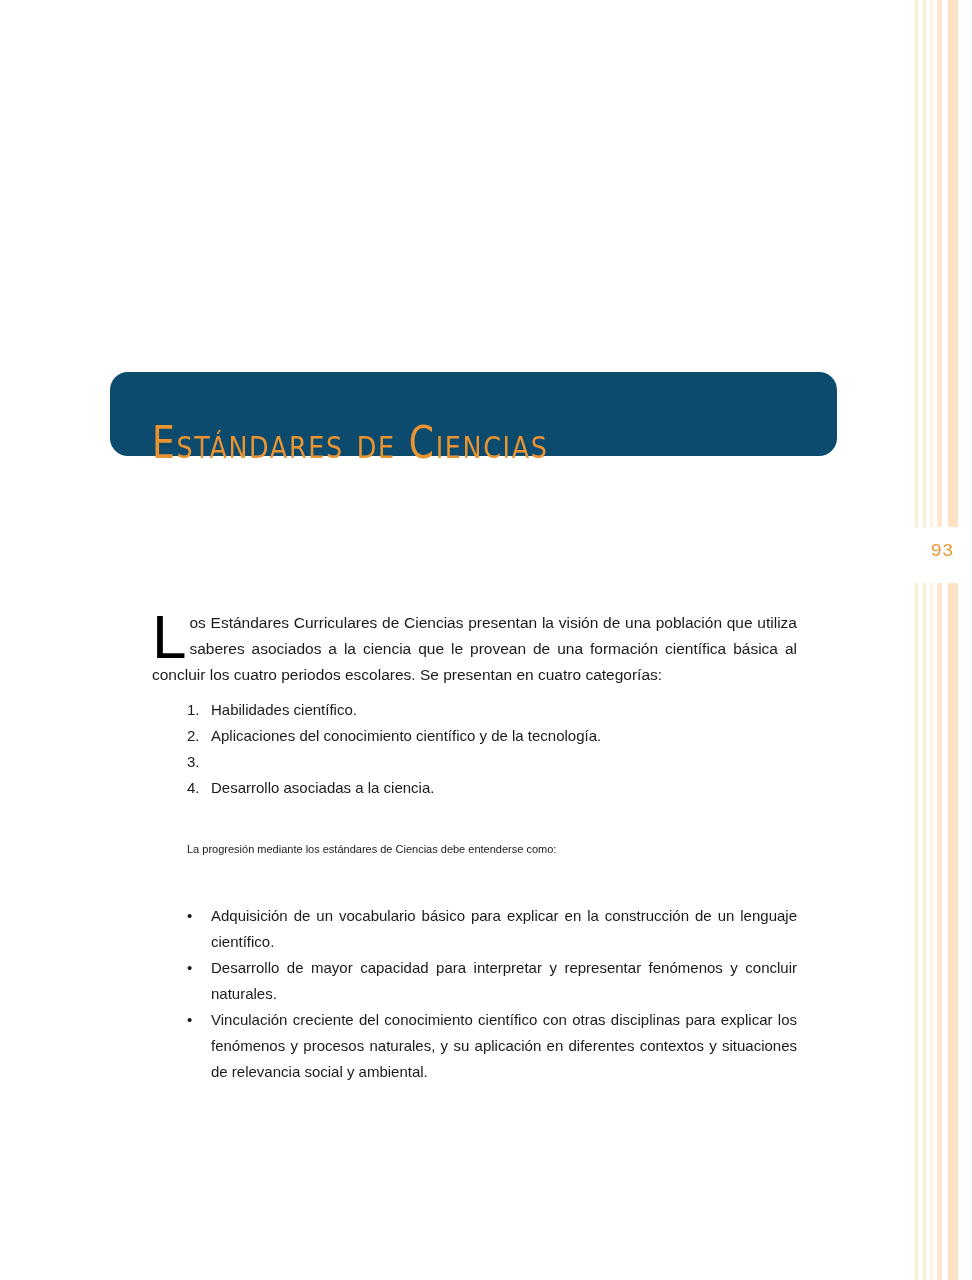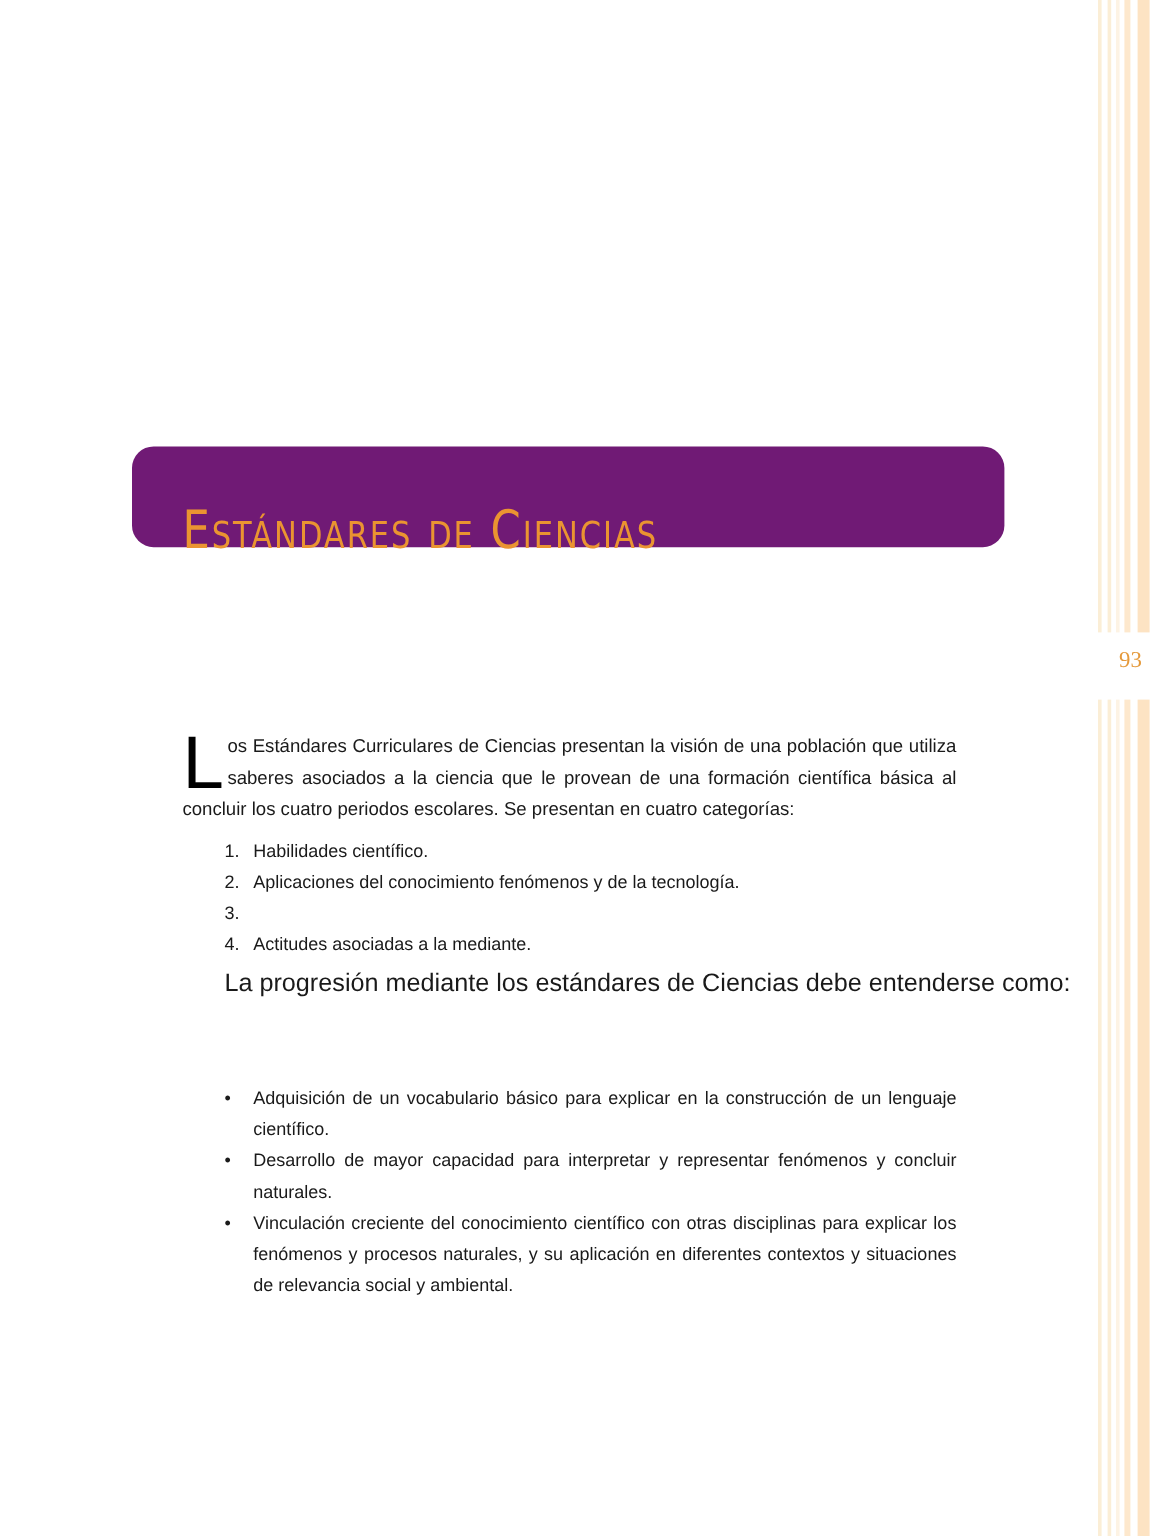--- a/index.html
+++ b/index.html
@@ -26,31 +26,31 @@
       position: absolute;
       top: 0;
       bottom: 0;
     }
     .page-number {
       position: absolute;
       left: 912px;
       width: 60px;
       top: 540px;
       text-align: center;
-      font-family: Liberation Serif, serif;
+      font-family: Liberation Mono, monospace;
       font-size: 19px;
       color: #e59a3c;
     }
     .title-box {
       position: absolute;
       left: 110px;
       top: 372px;
       width: 727px;
       height: 84px;
-      background: #701a75;
+      background: #0c4a6e;
       border-radius: 18px;
     }
     .title {
       position: absolute;
       left: 42px;
       top: 18px;
       font-family: "DejaVu Sans", sans-serif;
       font-variant: small-caps;
       font-size: 44px;
       letter-spacing: 2px;
@@ -88,22 +88,22 @@
       padding: 0;
       list-style: none;
       font-size: 15px;
       line-height: 26px;
     }
     .numlist li { display: flex; }
     .numlist .num { width: 24px; }
     .progression {
       position: absolute;
       left: 187px;
-      top: 786px;
-      font-size: 21px;
+      top: 825px;
+      font-size: 11px;
       line-height: 26px;
     }
     .bullets {
       position: absolute;
       left: 187px;
       top: 903px;
       width: 610px;
       margin: 0;
       padding: 0;
       list-style: none;
@@ -150,28 +150,28 @@
   <span class="dropcap">L</span><span>os Estándares Curriculares de Ciencias presentan la visión de una población que utiliza saberes asociados a la ciencia que le provean de una formación científica básica al concluir los cuatro periodos escolares. Se presentan en cuatro categorías:</span>
 </p>
 
 <ol class="numlist">
   <li>
     <span class="num">1.</span>
     <span>Habilidades científico.</span>
   </li>
   <li>
     <span class="num">2.</span>
-    <span>Aplicaciones del conocimiento fenómenos y de la tecnología.</span>
+    <span>Aplicaciones del conocimiento científico y de la tecnología.</span>
   </li>
   <li>
     <span class="num">3.</span>
   </li>
   <li>
     <span class="num">4.</span>
-    <span>Actitudes asociadas a la mediante.</span>
+    <span>Desarrollo asociadas a la ciencia.</span>
   </li>
 </ol>
 
 <p class="progression">La progresión mediante los estándares de Ciencias debe entenderse como:</p>
 
 <ul class="bullets">
   <li>
     <span class="dot">•</span>
     <span class="text">Adquisición de un vocabulario básico para explicar en la construcción de un lenguaje científico.</span>
   </li>

